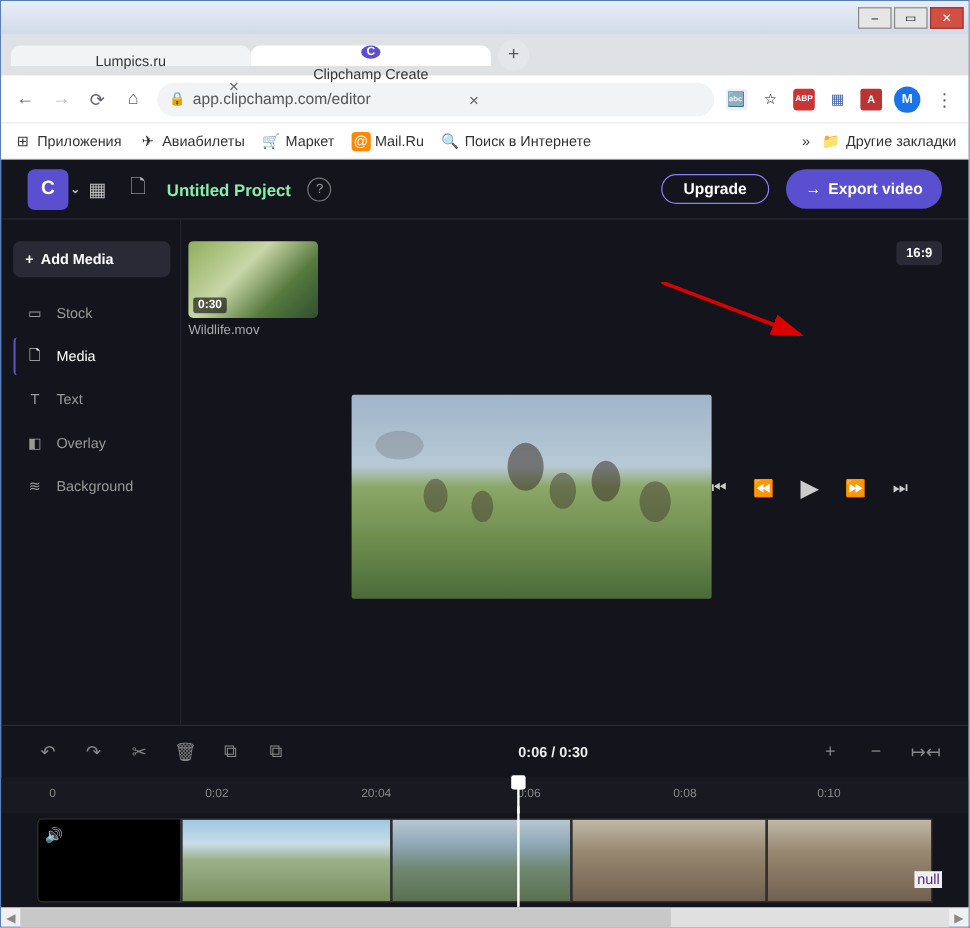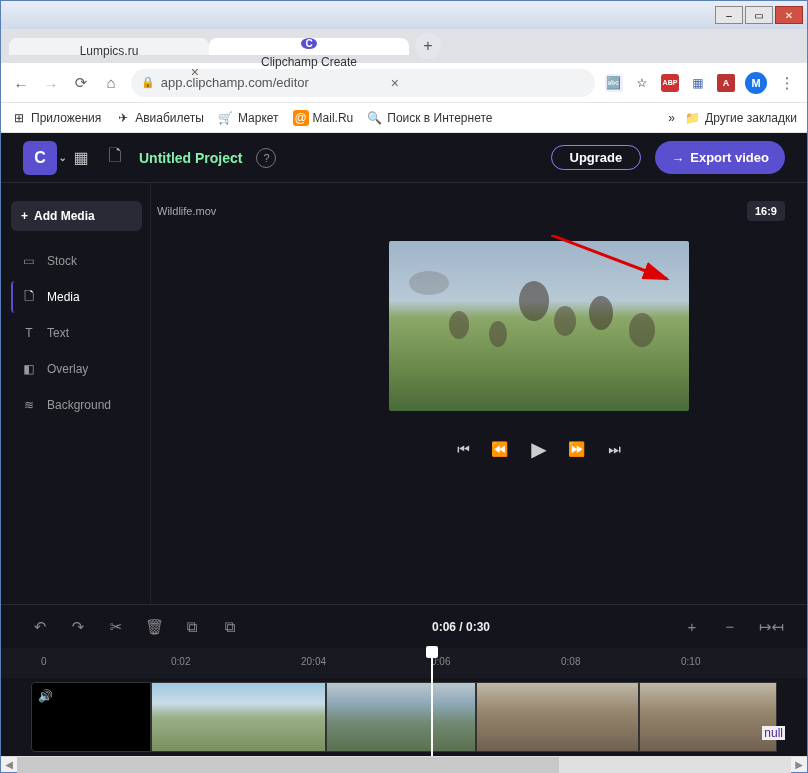--- a/index.html
+++ b/index.html
@@ -54,21 +54,21 @@
 .addmedia { background:#2a2a36; border-radius:6px; padding:8px 10px; font-size:12px; font-weight:600; display:flex; align-items:center; gap:6px; cursor:pointer; margin-bottom:10px; }
 .sideitem { display:flex; align-items:center; gap:10px; padding:8px 8px; font-size:12px; color:#999; cursor:pointer; border-radius:4px; border-left:2px solid transparent; }
 .sideitem.active { color:#fff; border-left:2px solid #5a4fcf; }
 .sideitem .ic { width:16px; height:16px; display:flex; align-items:center; justify-content:center; color:inherit; }
 
 .mediacol { width:120px; padding:18px 6px; }
 .thumb { width:108px; height:64px; background:linear-gradient(135deg,#8fae5b 0%, #c9d7a8 40%, #567a3e 70%, #2f4f2f 100%); border-radius:4px; position:relative; }
 .thumb .dur { position:absolute; bottom:4px; left:4px; background:rgba(0,0,0,.6); padding:1px 4px; border-radius:2px; font-size:10px; font-weight:600; }
 .thumbname { font-size:11px; color:#aaa; margin-top:4px; }
 
-.preview { flex:1; display:flex; flex-direction:column; align-items:center; padding:18px 22px; position:relative; }
+.preview { flex:1; display:flex; flex-direction:row; align-items:center; padding:18px 22px; position:relative; }
 .aspect { position:absolute; top:18px; right:22px; background:#2a2a36; padding:4px 8px; border-radius:4px; font-size:11px; font-weight:600; cursor:pointer; }
 .canvas { width:300px; height:170px; background:linear-gradient(to bottom,#9fb5c9 0%, #b8c9d6 35%, #8ca869 45%, #6f8e4e 70%, #4a6b3a 100%); margin-top:40px; border-radius:2px; position:relative; overflow:hidden; }
 
 .canvas::before, .canvas::after { content:""; position:absolute; background:rgba(60,50,40,.55); border-radius:50%; }
 .canvas::before { width:30px; height:40px; left:130px; top:40px; }
 .canvas::after { width:24px; height:34px; left:200px; top:55px; }
 .blob { position:absolute; background:rgba(70,60,50,.5); border-radius:50%; }
 .arrow { position:absolute; top:52px; left:280px; z-index:5; pointer-events:none; }
 .controls { display:flex; gap:22px; margin-top:26px; align-items:center; }
 .ctrl { color:#ccc; font-size:14px; cursor:pointer; }
@@ -219,20 +219,23 @@
           <span class="ic">◧</span>
           <span>Overlay</span>
         </div>
         <div class="sideitem">
           <span class="ic">≋</span>
           <span>Background</span>
         </div>
       </div>
 
       <div class="mediacol">
+        <div class="thumb">
+          <span class="dur">0:30</span>
+        </div>
         <div class="thumbname">Wildlife.mov</div>
       </div>
 
       <div class="preview">
         <div class="aspect">16:9</div>
         <svg class="arrow" width="140" height="60">
           <defs>
               <marker id="ah" markerWidth="10" markerHeight="10" refX="8" refY="3" orient="auto">
                 <path d="M0,0 L0,6 L9,3 z" fill="#d00"></path>
               </marker>

